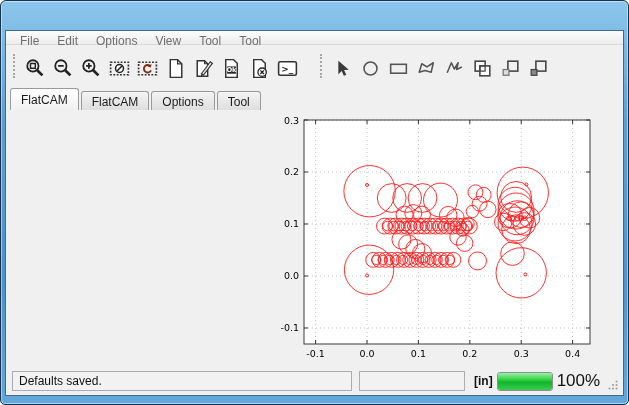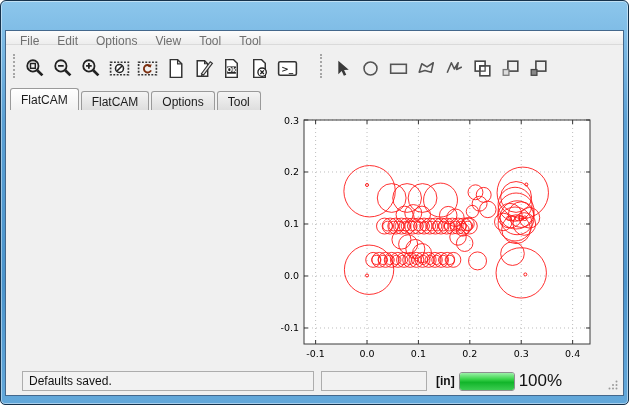--- a/index.html
+++ b/index.html
@@ -38,21 +38,21 @@
     border-radius:3px 3px 0 0;background:linear-gradient(#f4f4f4,#dedede);margin-right:2px;height:19px;}
   .tab.active{background:linear-gradient(#ffffff,#f1f1f1);height:22px;position:relative;z-index:2;
     padding-top:4px;}
   .tree-box{position:absolute;left:4px;right:2px;top:23px;bottom:2px;background:#ffffff;border:1px solid #828790;}
   .tree-item{display:flex;align-items:center;gap:6px;padding:4px 2px 2px 6px;font-size:12px;color:#000;}
   .plot-panel{position:absolute;left:258px;right:0;top:0;bottom:0;background:#f0f0f0;}
   .plot-panel svg{position:absolute;left:0;top:7px;}
   .statusbar{position:absolute;left:0;right:0;bottom:0;height:28px;display:flex;align-items:center;}
   .status-panel{height:20px;background:#f2f2f2;border:1px solid #adadad;display:flex;align-items:center;
     font-size:12px;color:#111;padding:0 6px;}
-  .status-msg{width:292px;margin-left:16px;}
+  .status-msg{width:340px;margin-left:6px;}
   .status-empty{width:106px;margin-left:7px;}
   .units{font-size:12px;font-weight:bold;color:#111;margin:0 4px 0 9px;}
   .progress{width:56px;height:19px;border:1px solid #8e8f8f;border-radius:3px;overflow:hidden;background:#e6e6e6;position:relative;}
   .progress-fill{height:100%;background:linear-gradient(#9cf0a8,#3ed64e 35%,#12b52a 55%,#3bcc51);}
   .percent{font-size:17px;color:#111;margin-left:4px;}
   .grip{position:absolute;right:4px;bottom:4px;width:12px;height:12px;}
   text{font-family:"DejaVu Sans","Liberation Sans",sans-serif;}
 </style>
 </head>
 <body>

